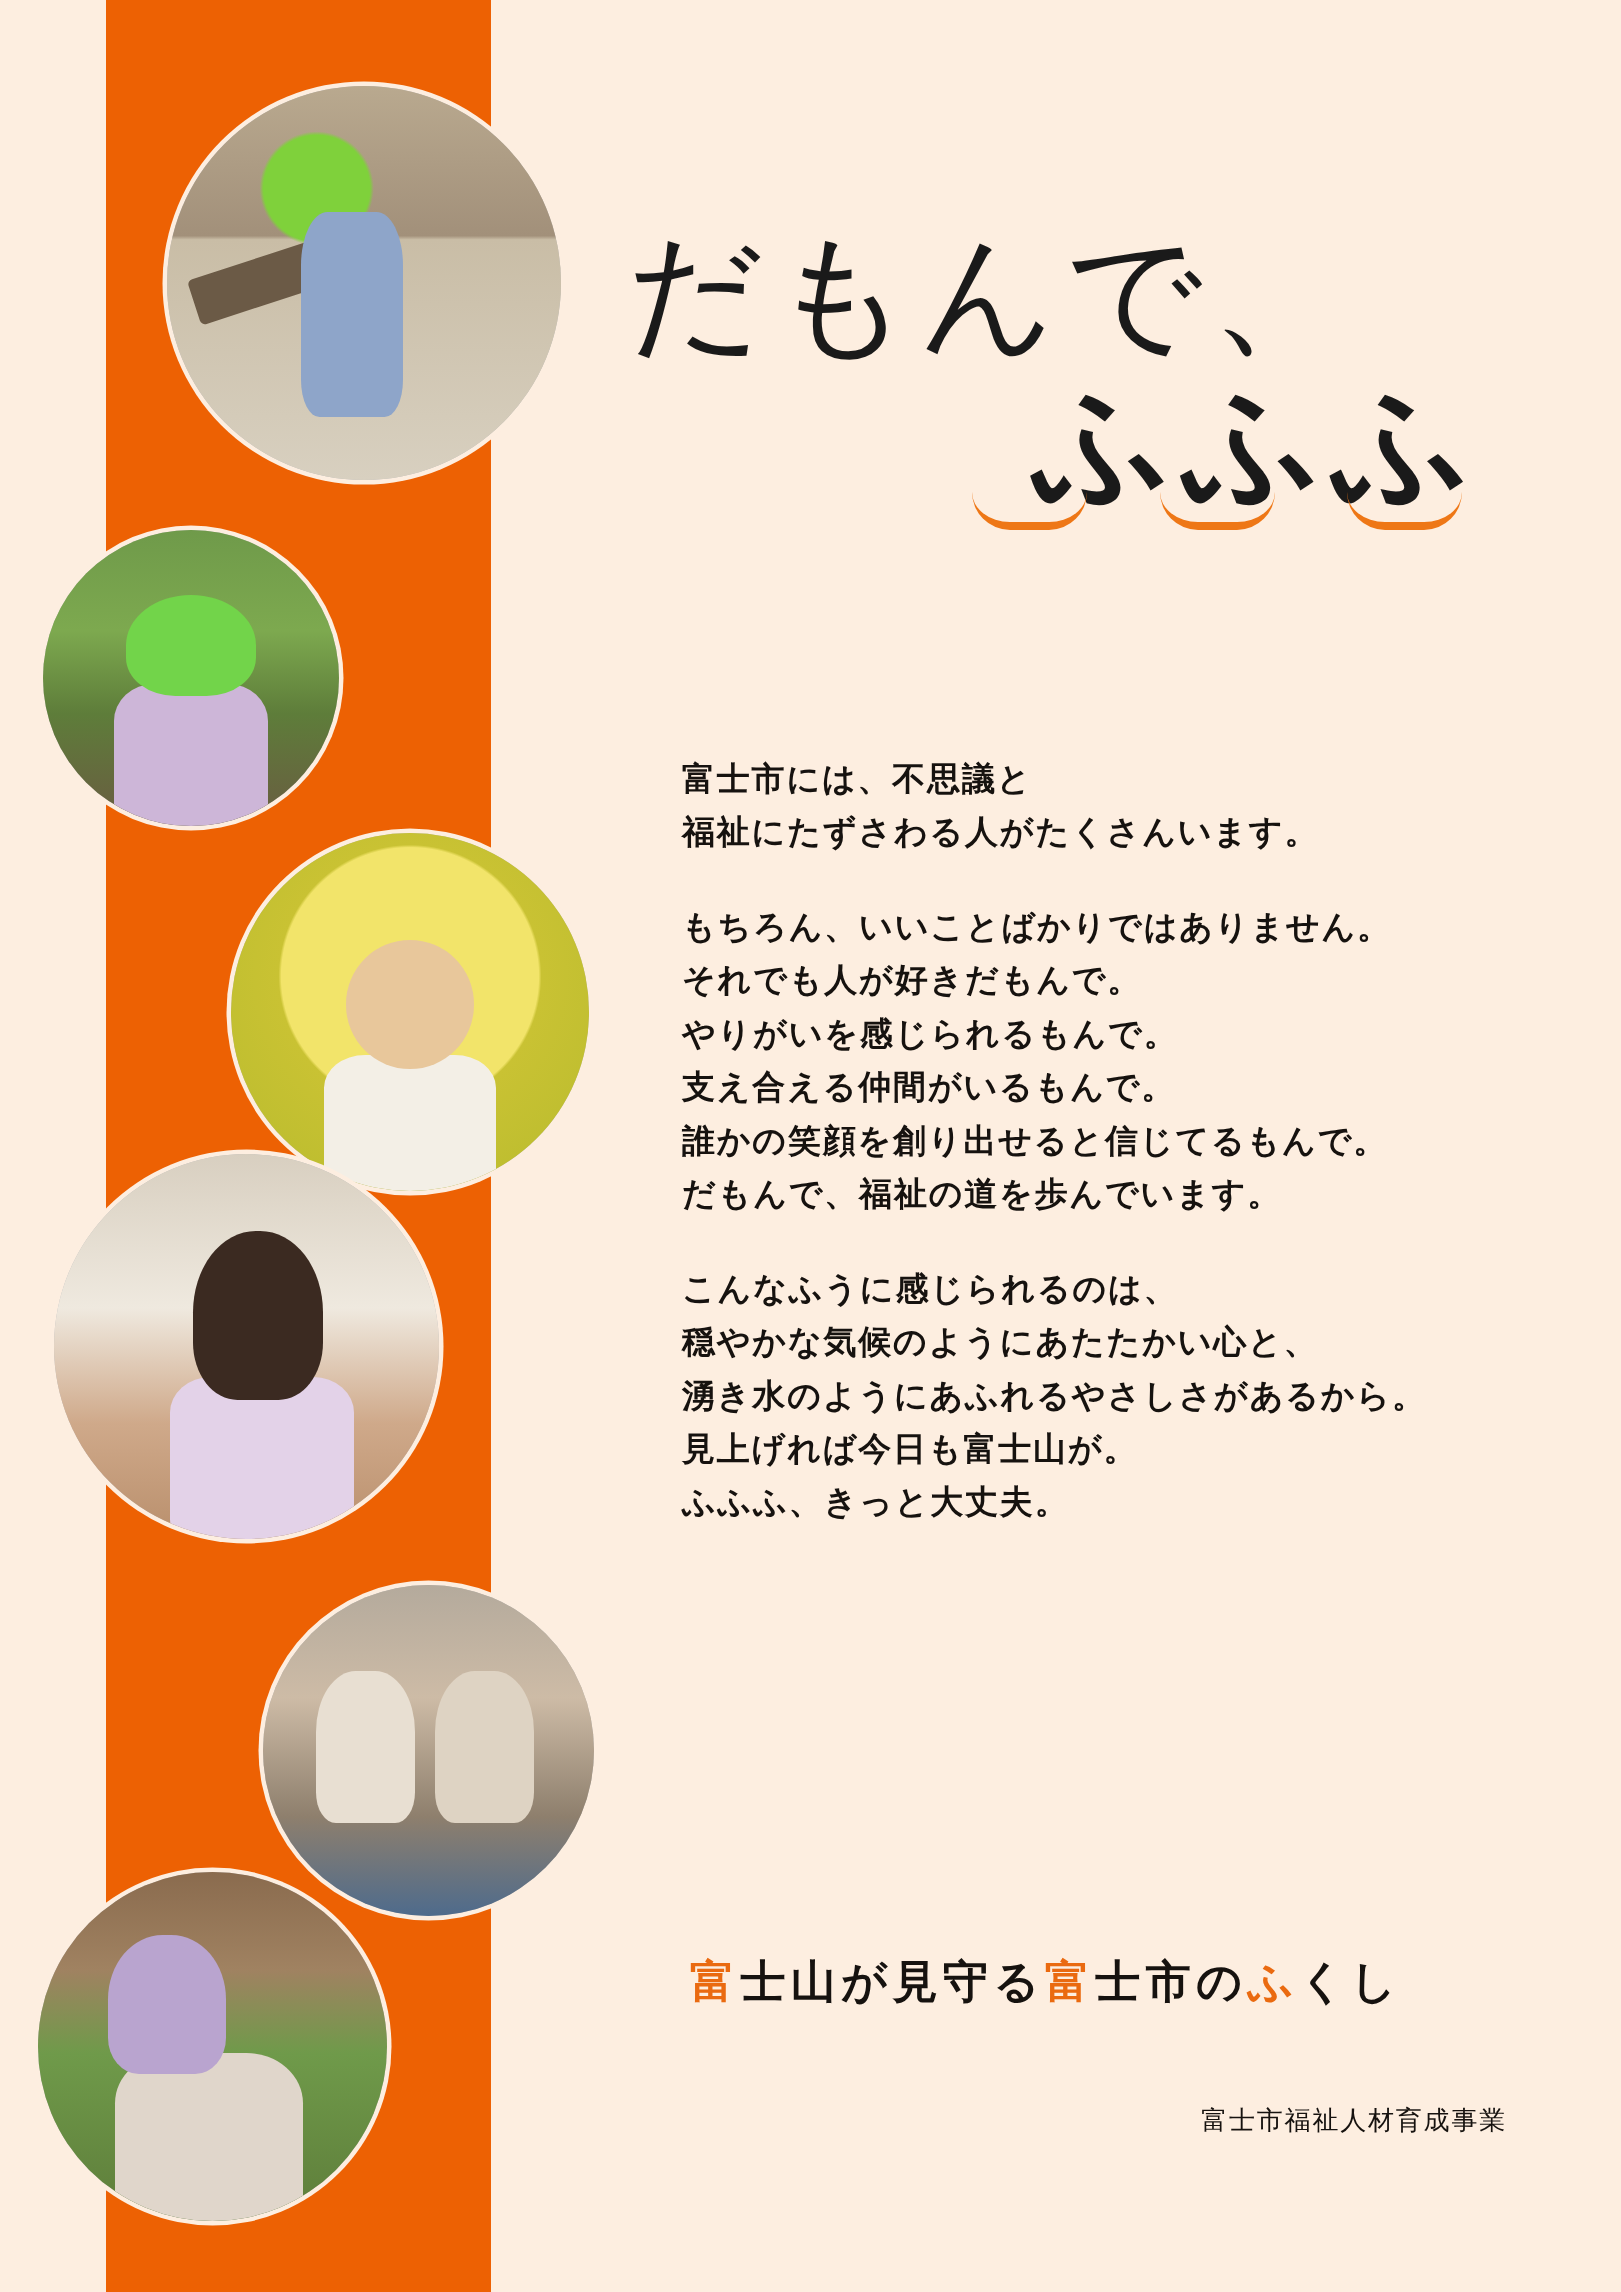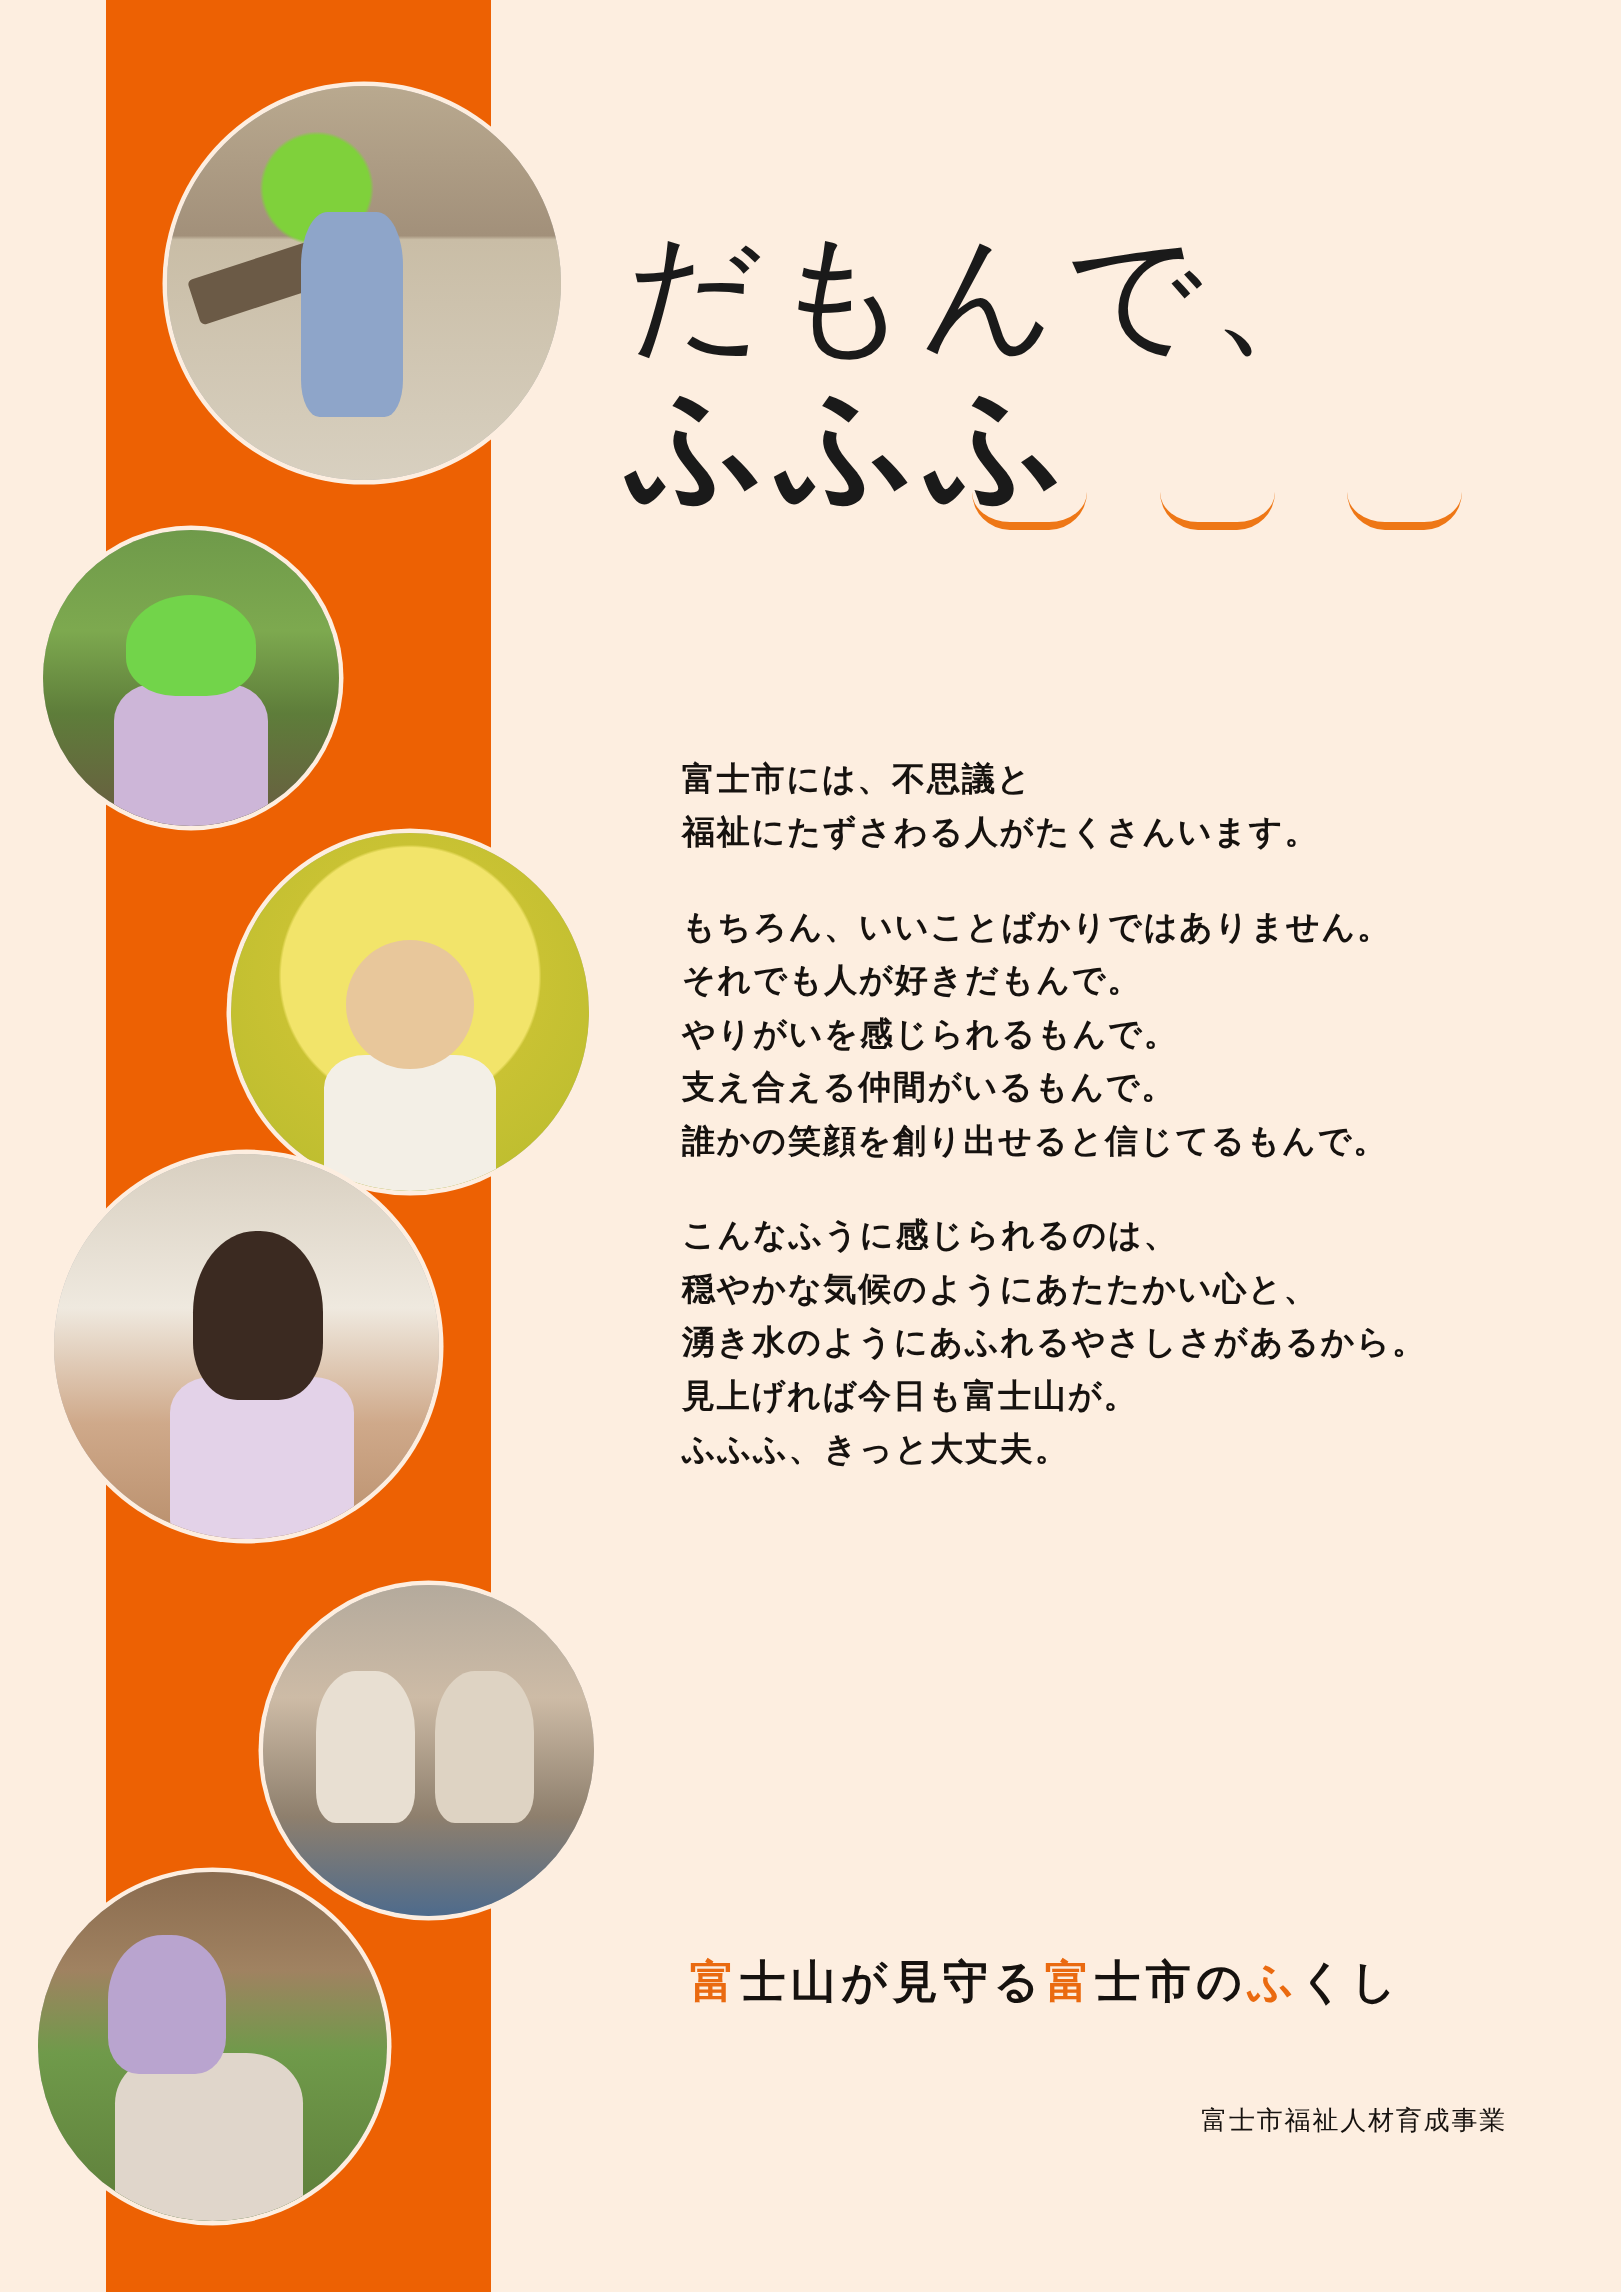--- a/index.html
+++ b/index.html
@@ -99,26 +99,26 @@
   }
   .headline .line1 {
     font-family: "DejaVu Sans", sans-serif;
     font-weight: 400;
     font-size: 134px;
     letter-spacing: 9px;
     line-height: 1.05;
     white-space: nowrap;
   }
   .headline .line2 {
-    font-family: Liberation Sans, sans-serif;
+    font-family: Liberation Serif, serif;
     font-weight: 700;
     font-size: 134px;
     letter-spacing: 12.5px;
     line-height: 1.18;
-    text-align: left;
+    text-align: right;
     padding-right: 23px;
     white-space: nowrap;
     position: relative;
   }
   .smile-row {
     position: absolute;
     right: 36px;
     bottom: -5.4px;
     width: 502px;
     height: 36px;
@@ -222,20 +222,21 @@
     <div class="para">
       <p>富士市には、不思議と</p>
       <p>福祉にたずさわる人がたくさんいます。</p>
     </div>
     <div class="para">
       <p>もちろん、いいことばかりではありません。</p>
       <p>それでも人が好きだもんで。</p>
       <p>やりがいを感じられるもんで。</p>
       <p>支え合える仲間がいるもんで。</p>
       <p>誰かの笑顔を創り出せると信じてるもんで。</p>
+      <p>だもんで、福祉の道を歩んでいます。</p>
     </div>
     <div class="para">
       <p>こんなふうに感じられるのは、</p>
       <p>穏やかな気候のようにあたたかい心と、</p>
       <p>湧き水のようにあふれるやさしさがあるから。</p>
       <p>見上げれば今日も富士山が。</p>
       <p>ふふふ、きっと大丈夫。</p>
     </div>
   </div>
 

